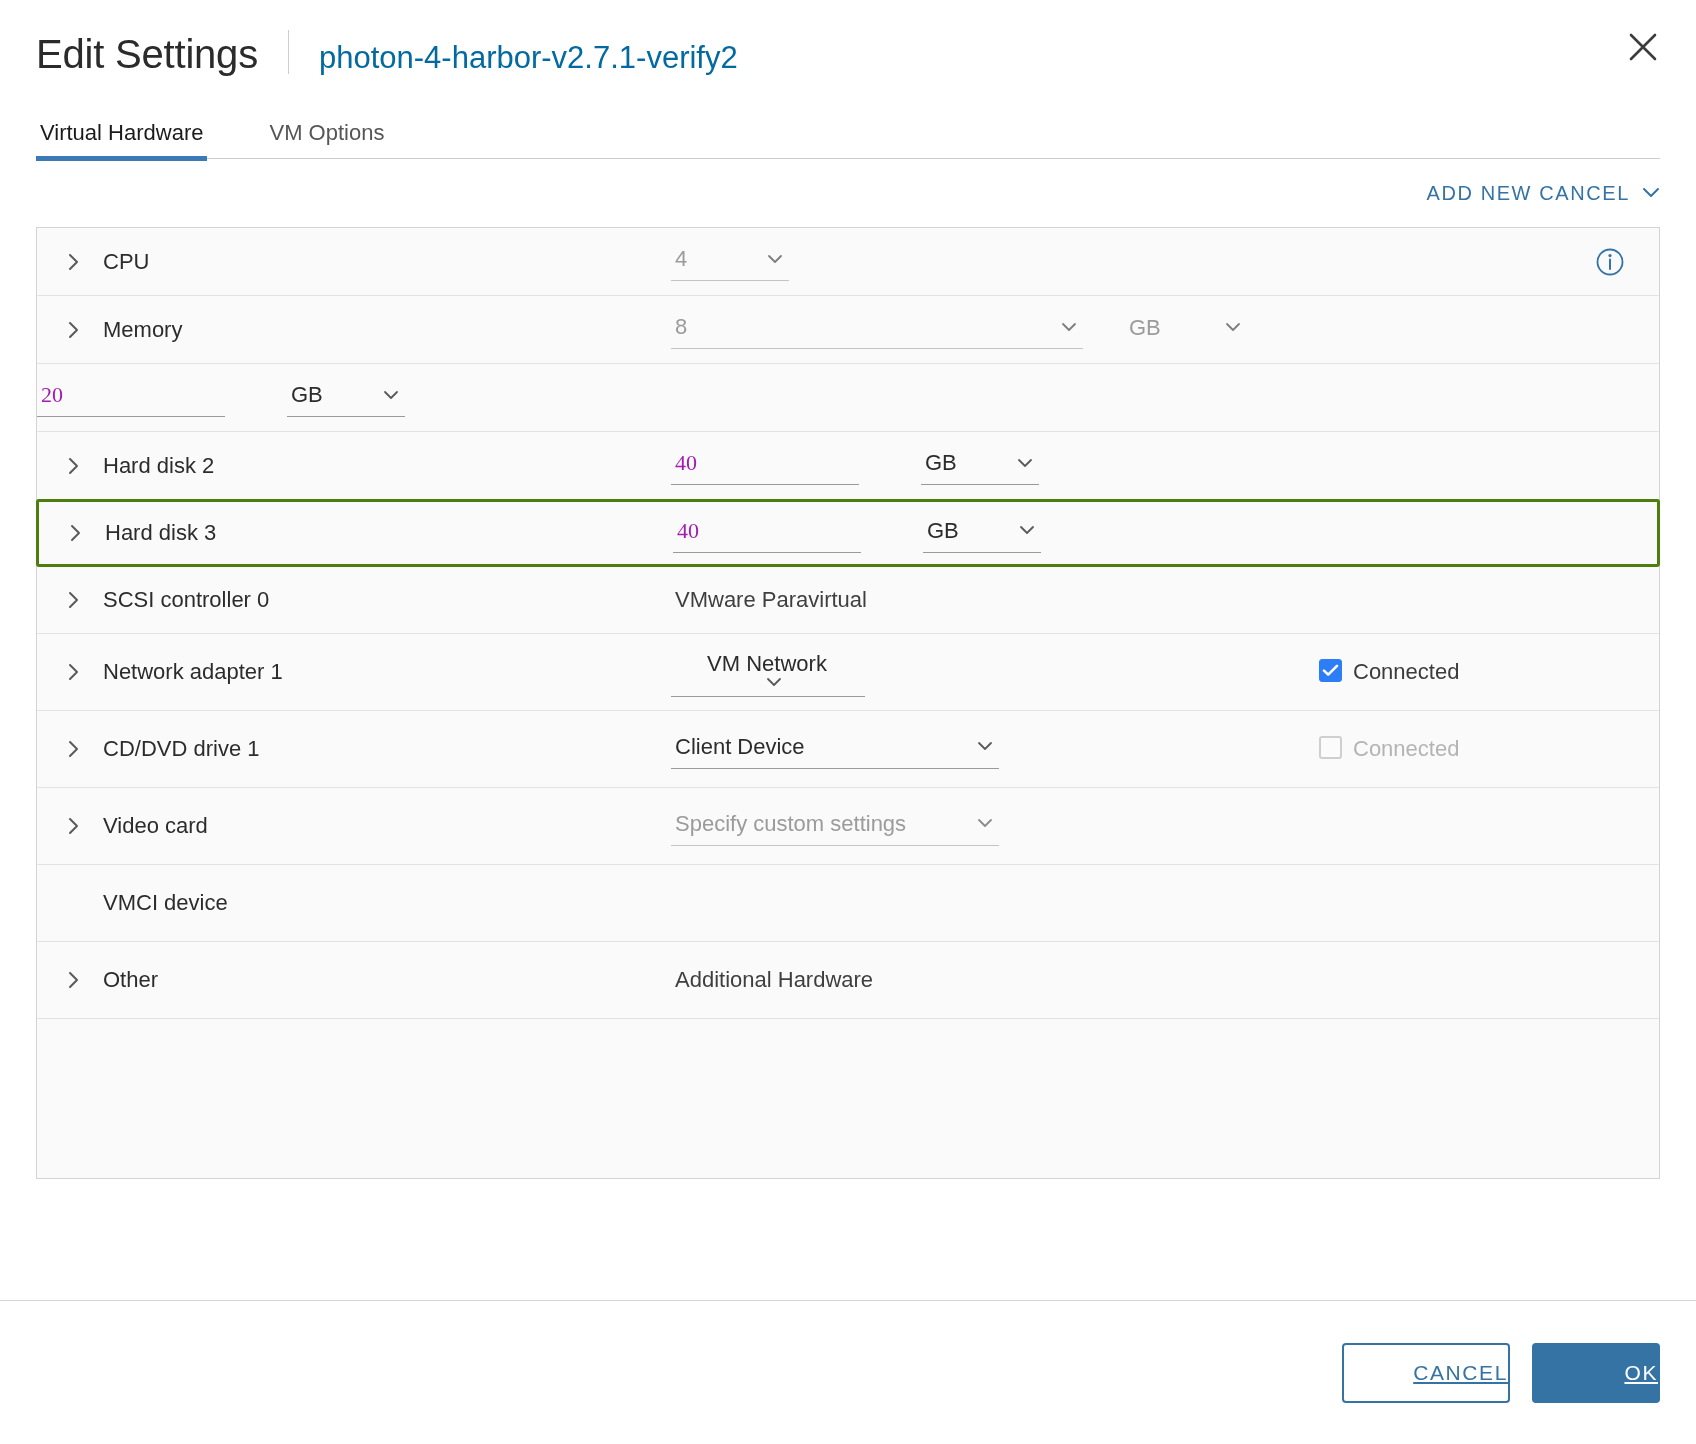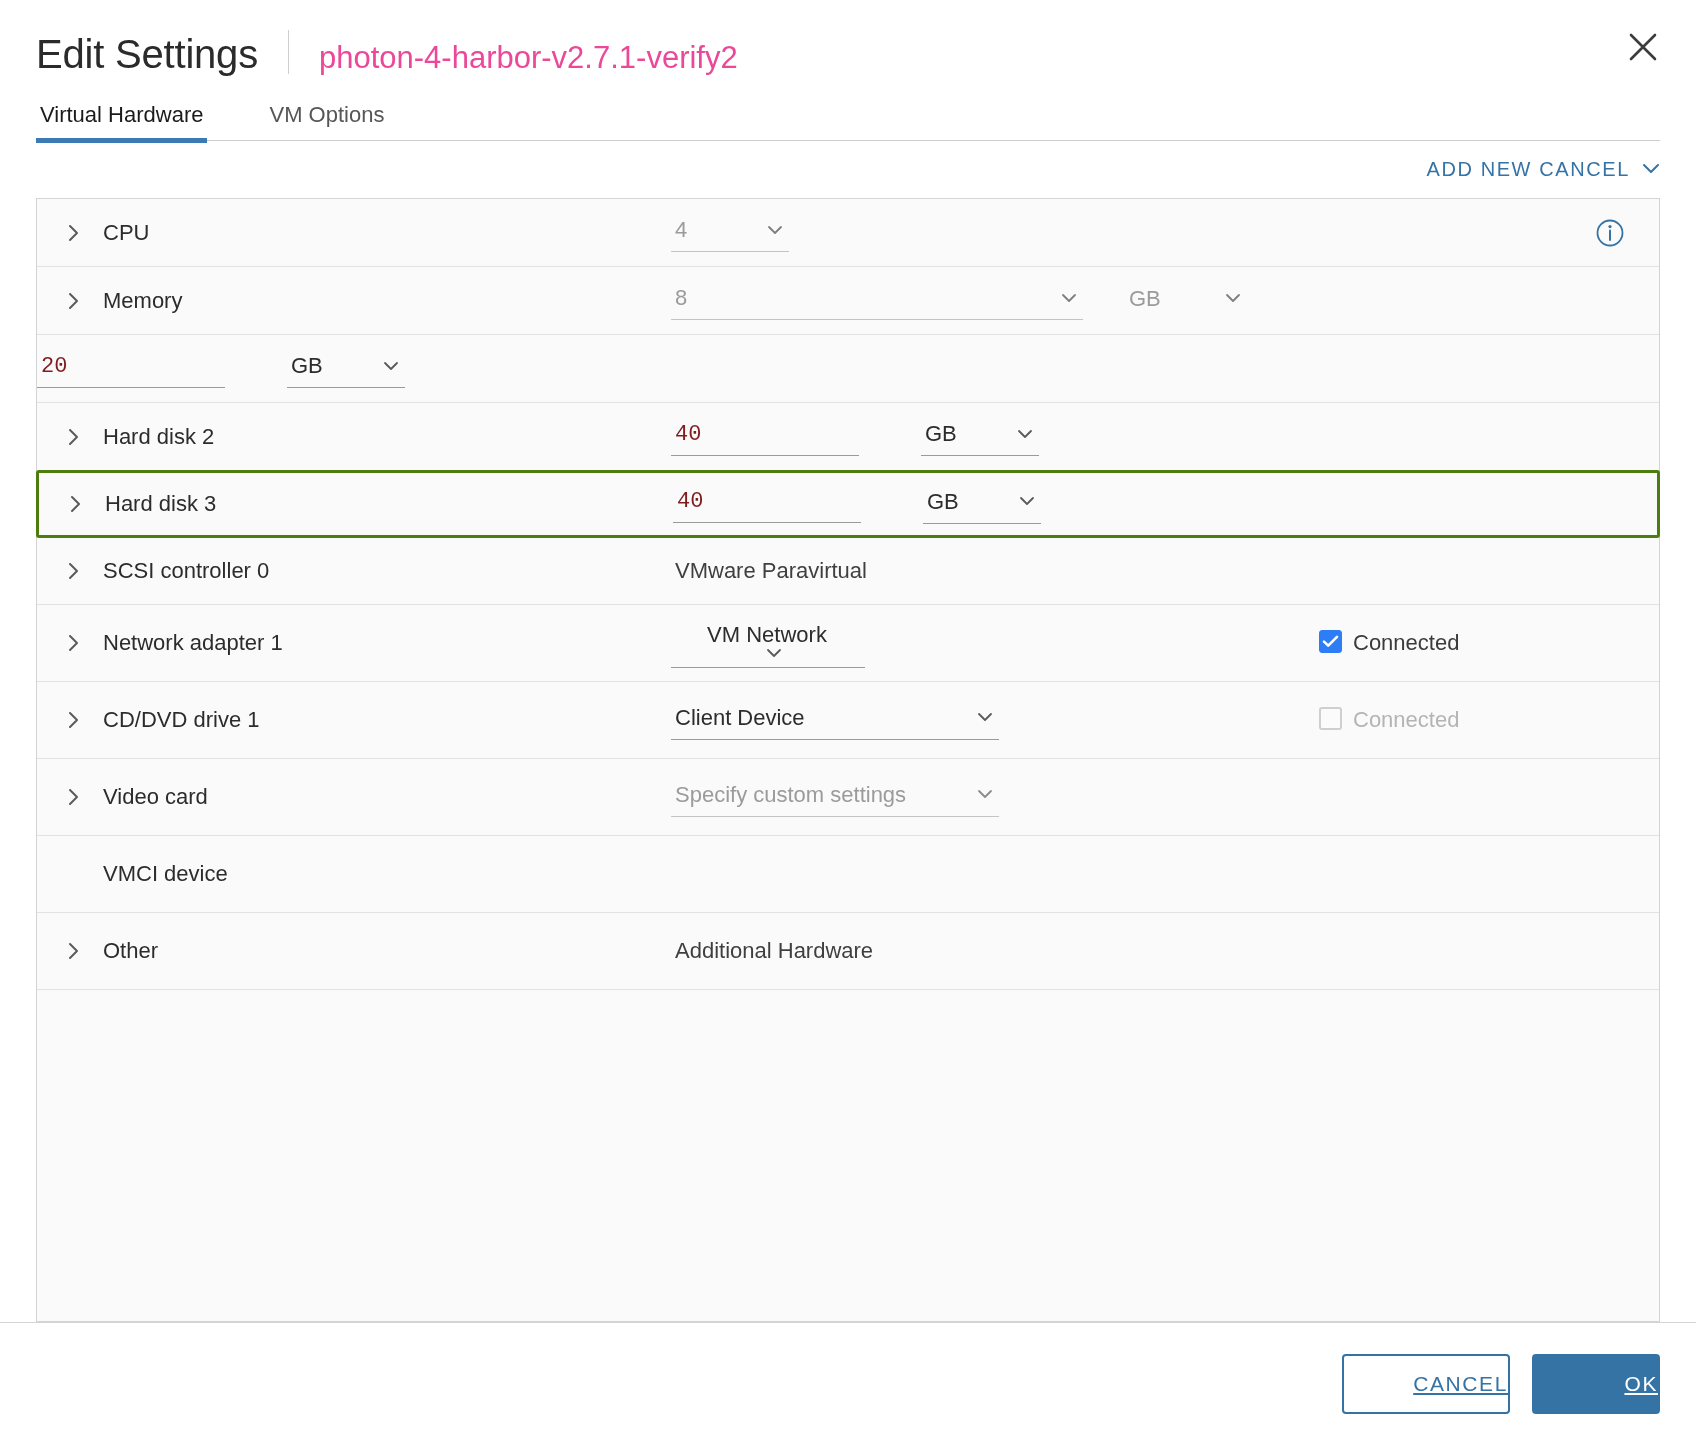--- a/index.html
+++ b/index.html
@@ -48,21 +48,21 @@
     width: 1px;
     height: 44px;
     background: #cfcfcf;
     margin: 0 30px;
     position: relative;
     top: 6px;
   }
   .vm-name {
     font-size: 31px;
     font-weight: 400;
-    color: #ec4899;
+    color: #0369a1;
     line-height: 48px;
   }
   .close-btn {
     position: absolute;
     right: 30px;
     top: 24px;
     width: 46px;
     height: 46px;
     display: flex;
     align-items: center;
@@ -122,21 +122,21 @@
     display: flex;
     align-items: center;
   }
 
   
   .device-table {
     margin: 0 36px;
     border: 1px solid #d4d4d4;
     background: #fafafa;
     flex: 0 0 auto;
-    height: 1124px;
+    height: 952px;
     box-sizing: border-box;
     position: relative;
   }
   .row {
     display: flex;
     align-items: center;
     border-bottom: 1px solid #e2e2e2;
     min-height: 68px;
     position: relative;
     box-sizing: border-box;
@@ -177,23 +177,23 @@
     align-items: center;
     flex: 1;
     position: relative;
   }
 
   
   .uinput {
     border: 0;
     border-bottom: 1px solid #9a9a9a;
     background: transparent;
-    font-family: Liberation Mono, monospace;
+    font-family: Liberation Serif, serif;
     font-size: 22px;
-    color: #7f1d1d;
+    color: #a21caf;
     padding: 4px 6px 8px 4px;
     outline: none;
     box-sizing: border-box;
   }
   .uselect {
     display: inline-flex;
     align-items: center;
     justify-content: space-between;
     border-bottom: 1px solid #9a9a9a;
     font-size: 22px;

